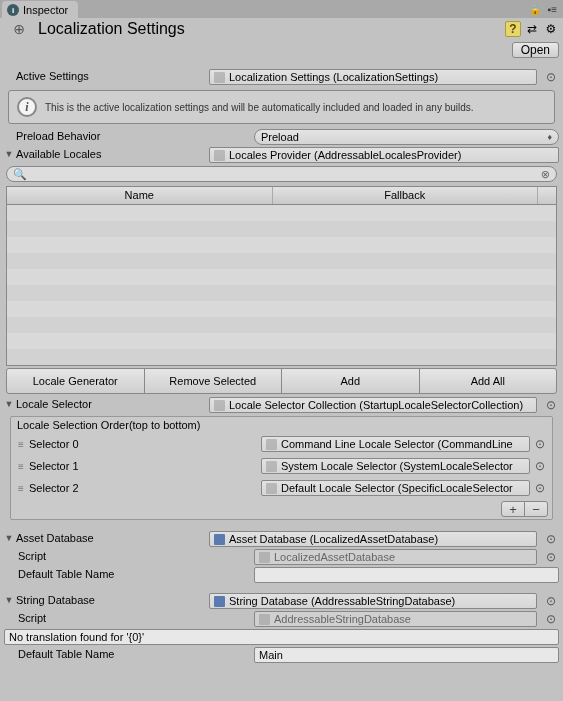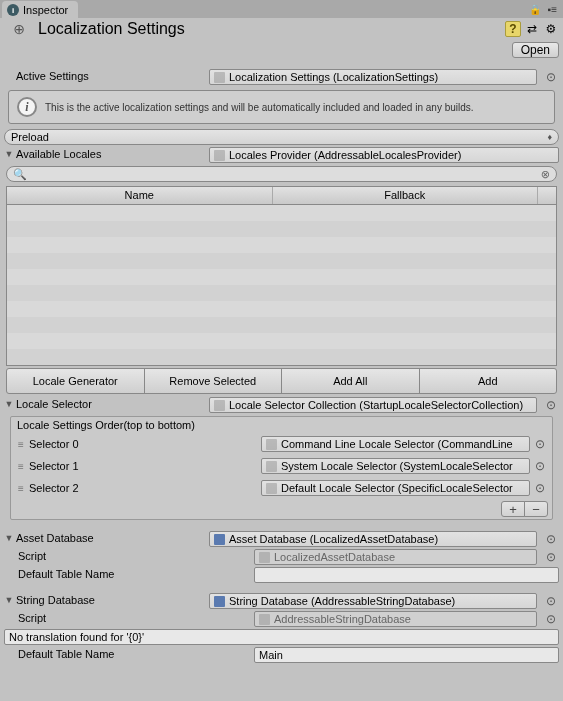--- a/index.html
+++ b/index.html
@@ -293,20 +293,24 @@
     <span class="picker">⊙</span>
   </div>
 </div>
 
 <div class="info-box">
   <div class="info-icon">i</div>
   <div style="font-size:10px;color:#333;">This is the active localization settings and will be automatically included and loaded in any builds.</div>
 </div>
 
 <div class="prop-row">
+  <div class="prop-label short">
+      <span class="foldout"></span>
+      <span>Preload Behavior</span>
+    </div>
   <div class="prop-value">
     <div class="select-field">
       <span>Preload</span>
       <span class="arrows">♦</span>
     </div>
   </div>
 </div>
 
 <div class="prop-row">
   <div class="prop-label">
@@ -344,40 +348,40 @@
       <div class="r"></div>
       <div class="r"></div>
       <div class="r"></div>
       <div class="r"></div>
   </div>
 </div>
 
 <div class="btn-row">
   <div class="rbtn">Locale Generator</div>
   <div class="rbtn">Remove Selected</div>
+  <div class="rbtn">Add</div>
   <div class="rbtn">Add All</div>
-  <div class="rbtn">Add</div>
 </div>
 
 <div class="prop-row">
   <div class="prop-label">
       <span class="foldout">▼</span>
       <span>Locale Selector</span>
     </div>
   <div class="prop-value">
     <div class="object-field">
         <span class="obj-icon"></span>
         <span>Locale Selector Collection (StartupLocaleSelectorCollection)</span>
       </div>
     <span class="picker">⊙</span>
   </div>
 </div>
 
 <div class="inset-box">
-  <div class="inset-title">Locale Settings Order(top to bottom)</div>
+  <div class="inset-title">Locale Selection Order(top to bottom)</div>
   <div class="sel-row">
     <span class="sel-handle">≡</span>
     <span class="sel-label">Selector 0</span>
     <div class="object-field">
         <span class="obj-icon"></span>
         <span>Command Line Locale Selector (CommandLine</span>
       </div>
     <span class="picker">⊙</span>
   </div>
   <div class="sel-row">

